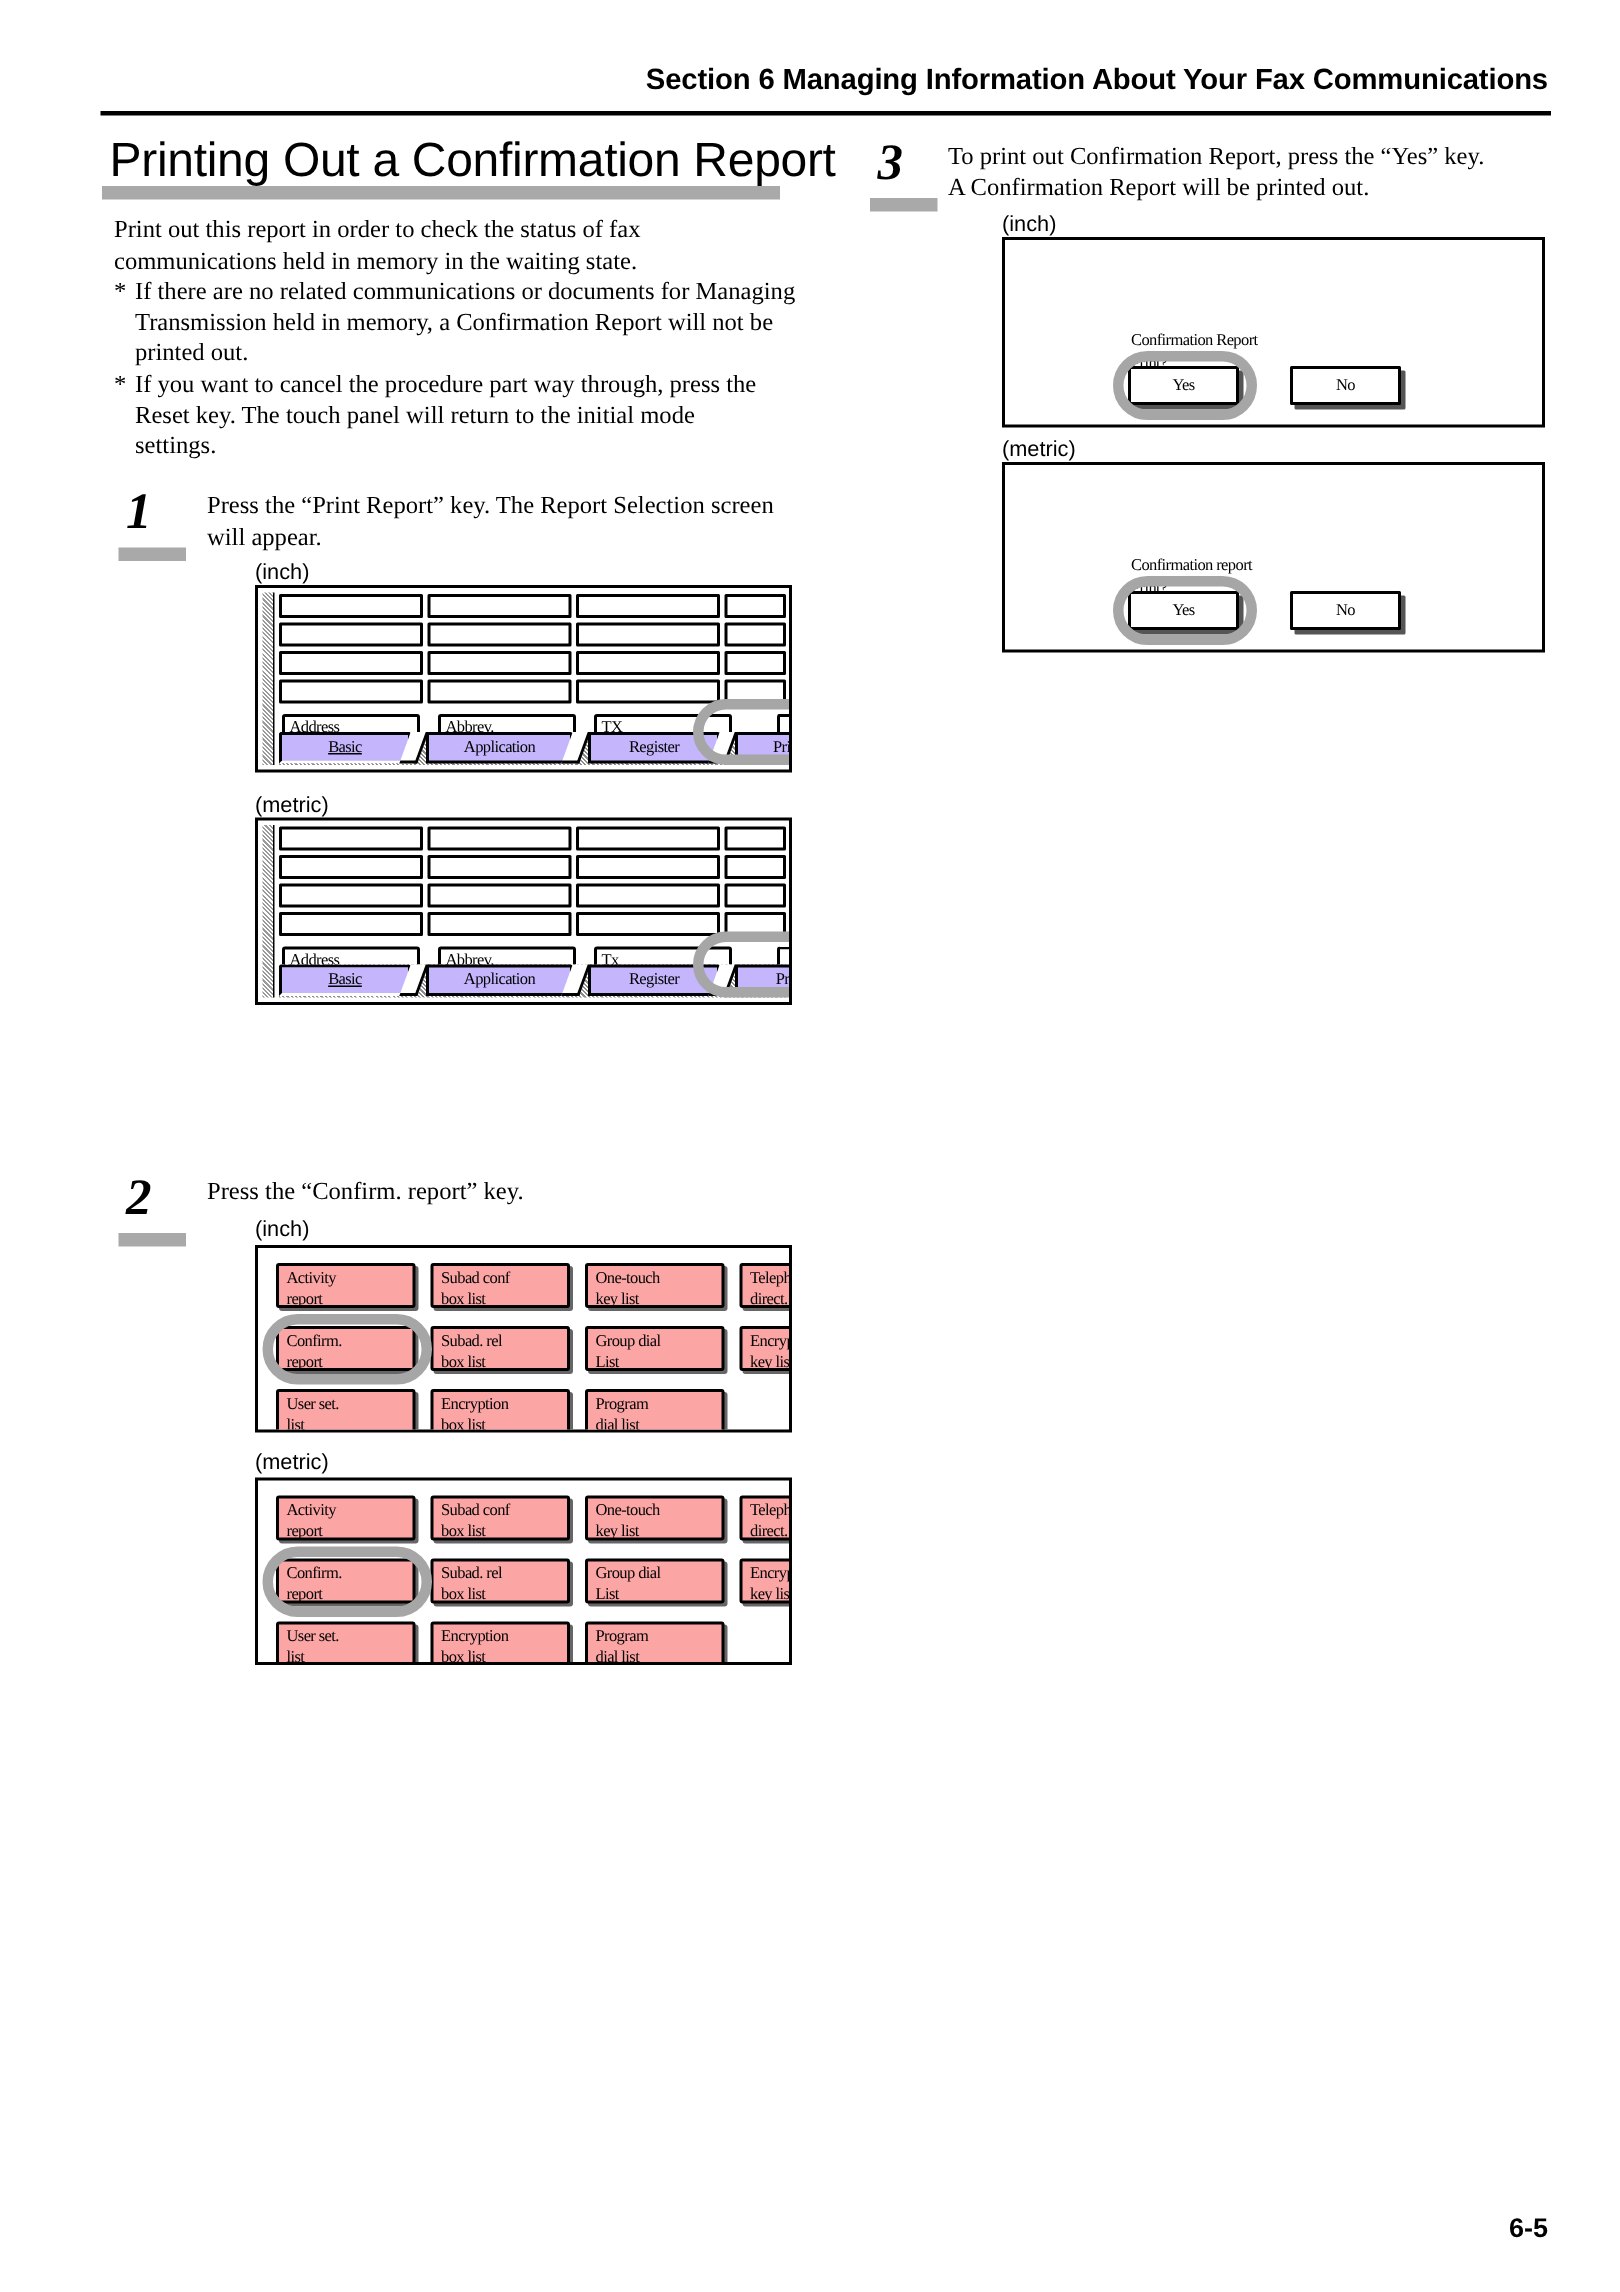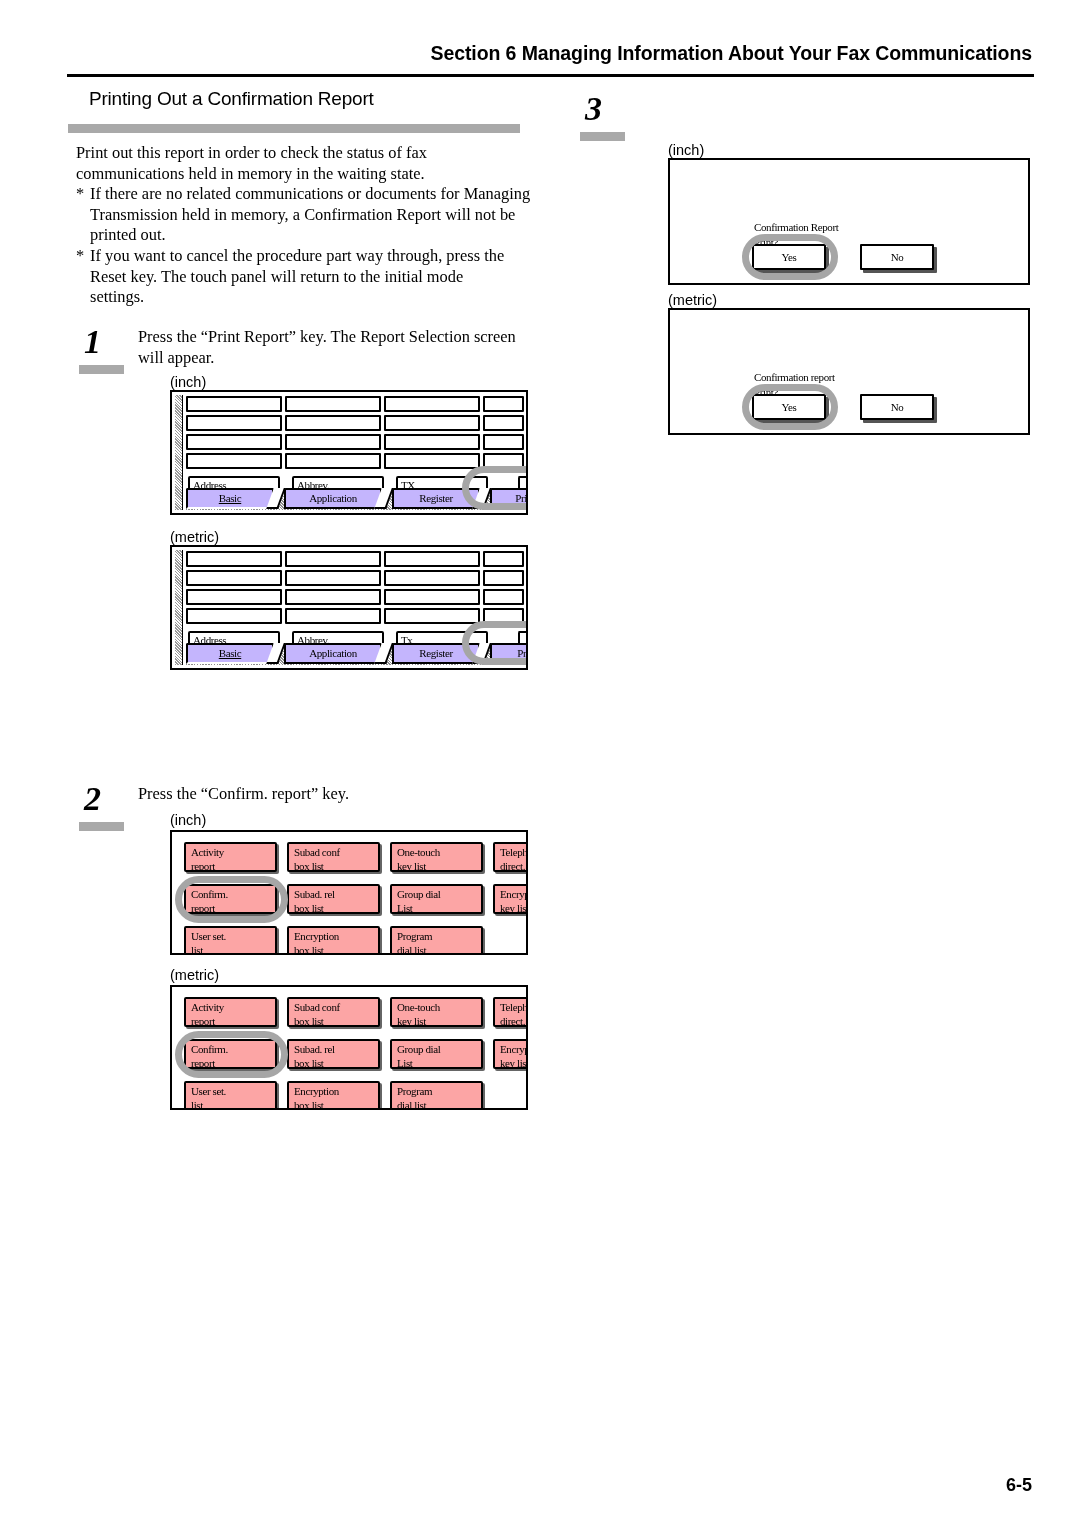--- a/index.html
+++ b/index.html
@@ -38,24 +38,24 @@
     left: 67px;
     top: 74px;
     width: 967px;
     height: 3px;
     background: #000;
   }
 
   
   .page-title {
     position: absolute;
-    left: 89px;
+    left: 73px;
     top: 88px;
     font-family: "Liberation Sans", sans-serif;
-    font-size: 19px;
+    font-size: 32px;
     font-weight: normal;
     letter-spacing: -0.2px;
     white-space: nowrap;
   }
   .title-bar {
     position: absolute;
     left: 68px;
     top: 124px;
     width: 452px;
     height: 9px;
@@ -590,20 +590,24 @@
     <div class="rkey" style="left:218px; top:94px;  width:93px; height:30px;">
       <div>Program</div>
       <div>dial list</div>
     </div>
 
     <div class="halo" style="left:3px; top:44px; width:113px; height:47px;"></div>
   </div>
 
   <div class="step-num" style="left:585px; top:92px;">3</div>
   <div class="step-bar" style="left:580px; top:132px;"></div>
+  <div class="step-text" style="left:632px; top:94px; width:410px;">
+    <div class="line">To print out Confirmation Report, press the “Yes” key.</div>
+    <div class="line">A Confirmation Report will be printed out.</div>
+  </div>
 
   <div class="unit-caption" style="left:668px; top:142px;">(inch)</div>
 
   <div class="panel lcd-font" style="left:668px; top:158px; width:362px; height:127px;">
     <div class="dlg-msg" style="left:84px; top:60px;">
       <div>Confirmation Report</div>
       <div>Print?</div>
     </div>
     <div class="dlg-btn" style="left:82px; top:84px; width:74px; height:26px; line-height:22px;">
       <span>Yes</span>

